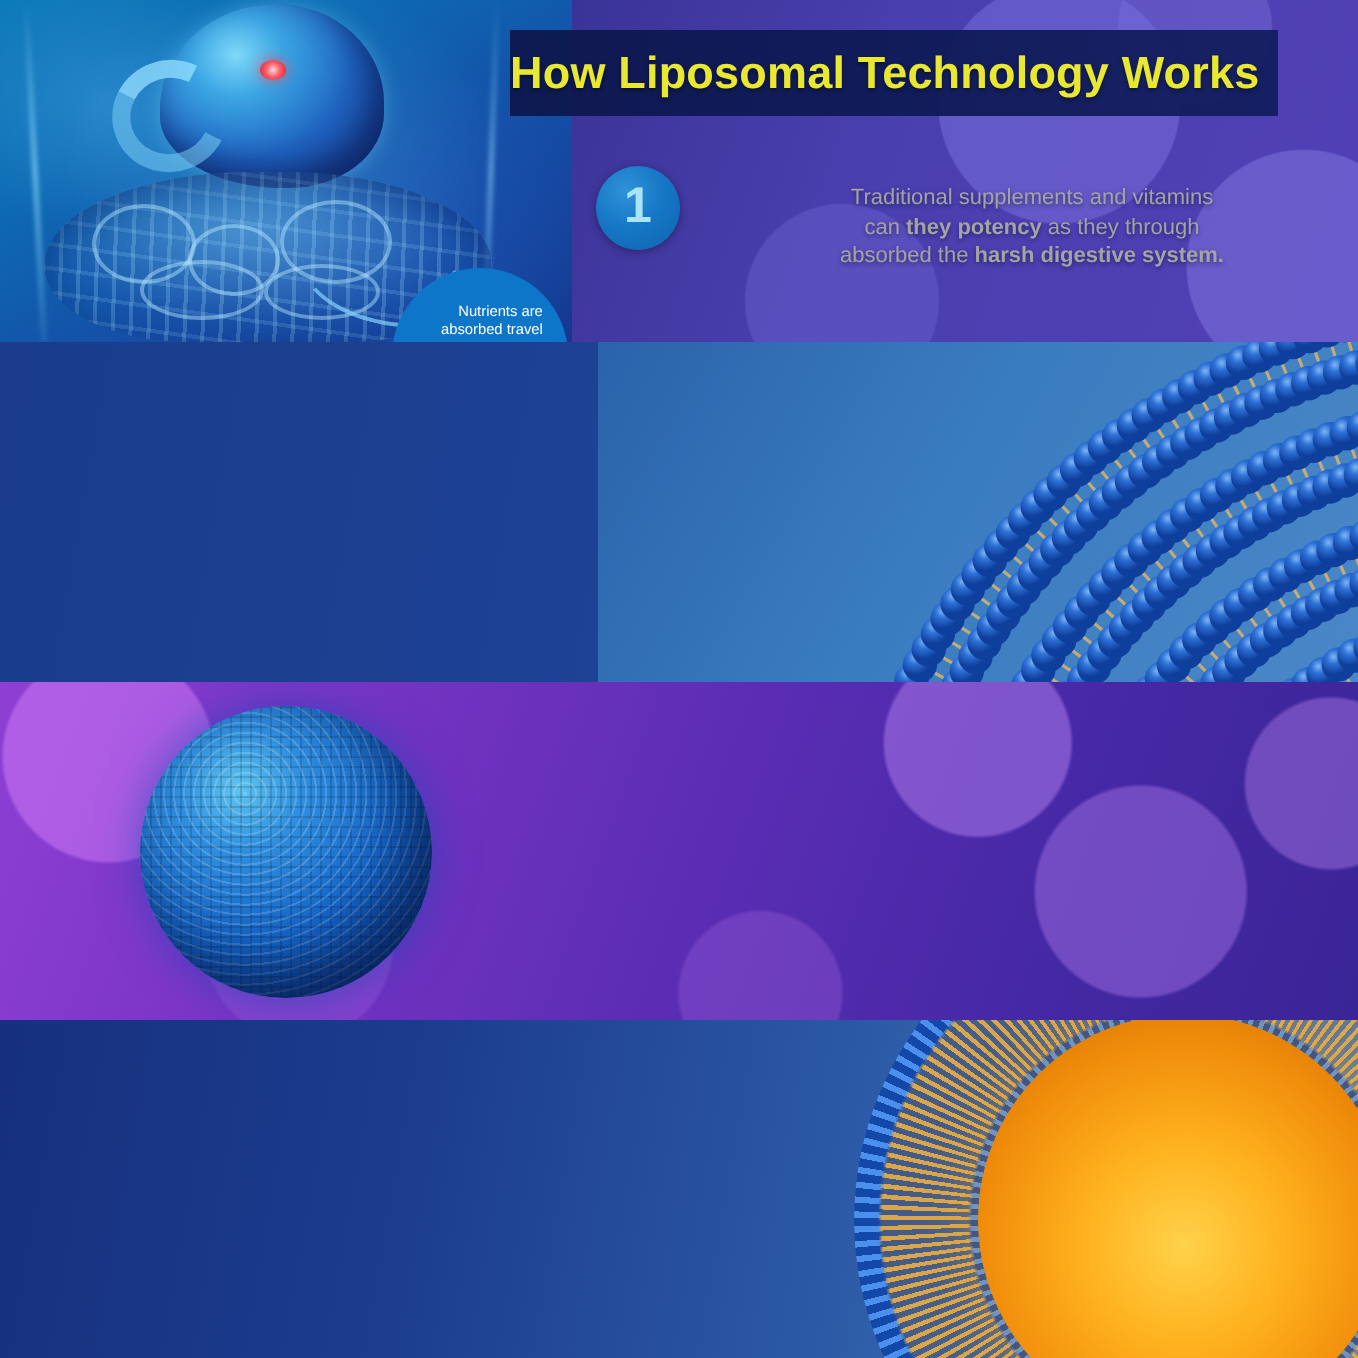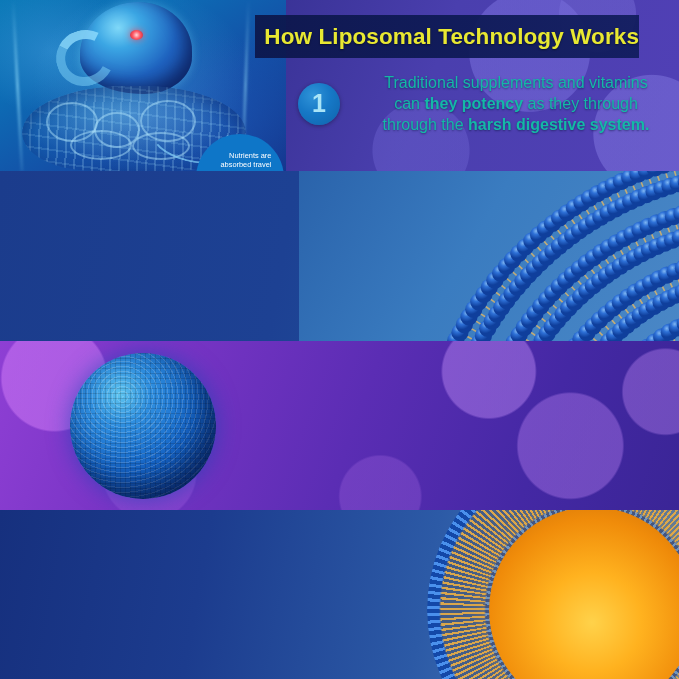--- a/index.html
+++ b/index.html
@@ -66,21 +66,21 @@
   
   .callout{position:absolute;border-radius:50%;background:#0e76c8;
     display:flex;align-items:center;justify-content:center;text-align:center;
     color:#fff;line-height:1.22;}
   #callout1{left:196px;top:134px;width:88px;height:88px;font-size:7.4px;padding:0 8px;}
   #callout1 .ctext{margin-top:-26px;text-align:right;}
 
   
   #title-band{position:absolute;left:255px;top:15px;width:384px;height:43px;
     background:linear-gradient(90deg,rgba(12,22,74,.92) 0%, rgba(14,26,86,.95) 50%, rgba(16,28,92,.92) 100%);
-    display:flex;align-items:center;justify-content:flex-end;z-index:6;}
+    display:flex;align-items:center;justify-content:flex-start;z-index:6;}
   #title-band h1{margin:0;font-size:22.5px;font-weight:bold;color:#e8e832;
     letter-spacing:.1px;white-space:nowrap;text-shadow:0 1px 2px rgba(0,0,0,.45);}
 
   
   #panel2{top:171px;height:170px;}
   #panel2 .panel-bg{
     background:linear-gradient(100deg,#1b3c8c 0%,#1d4193 42%,#21529f 72%,#2a63ab 100%);}
   .bilayer{position:absolute;right:0;top:0;width:380px;height:170px;overflow:hidden;}
   .bilayer-sky{position:absolute;inset:0;
     background:linear-gradient(120deg,#2a63ab 0%,#3a7cc0 45%,#4a87c6 100%);}
@@ -128,22 +128,22 @@
     -webkit-mask:radial-gradient(circle at 50% 50%, transparent 0 94px, #000 96px 106px, transparent 108px);
     mask:radial-gradient(circle at 50% 50%, transparent 0 94px, #000 96px 106px, transparent 108px);}
 
   
   .step{position:absolute;display:flex;align-items:center;z-index:5;}
   .badge{flex:0 0 auto;width:42px;height:42px;border-radius:50%;
     background:radial-gradient(circle at 36% 30%, #2f93d8 0%, #1678c6 45%, #0f63ab 100%);
     display:flex;align-items:center;justify-content:center;
     color:#a9e4f7;font-size:25px;font-weight:bold;line-height:1;
     box-shadow:0 1px 4px rgba(0,0,0,.35);}
-  .step-text{color:#14b8a6;font-size:16px;line-height:1.32;
-    text-shadow:0 1px 2px rgba(10,20,60,.55);}
+  .step-text{color:#a3a3a3;font-size:11px;line-height:1.32;
+    text-shadow:0 1px 2px rgba(10,20,60,.55);margin-top:20px;}
   .step-text b{font-weight:bold;}
 
   #step1{left:298px;top:72px;width:372px;}
   #step1 .step-text{margin-left:22px;text-align:center;flex:1;}
 </style>
 </head>
 <body>
 
 <div id="infographic">
 
@@ -175,21 +175,21 @@
         <span>absorbed travel</span><br>
         <span>the </span><b>intestinal wall.</b>
       </div>
     </div>
 
     <div class="step" id="step1">
       <div class="badge">1</div>
       <div class="step-text">
         <span>Traditional supplements and vitamins</span><br>
         <span>can </span><b>they potency</b><span> as they through</span><br>
-        <span>through the </span><b>harsh digestive system.</b>
+        <span>absorbed the </span><b>harsh digestive system.</b>
       </div>
     </div>
   </div>
 
   <div id="title-band">
     <h1>How Liposomal Technology Works</h1>
   </div>
 
   <div class="panel" id="panel2">
     <div class="panel-bg"></div>

